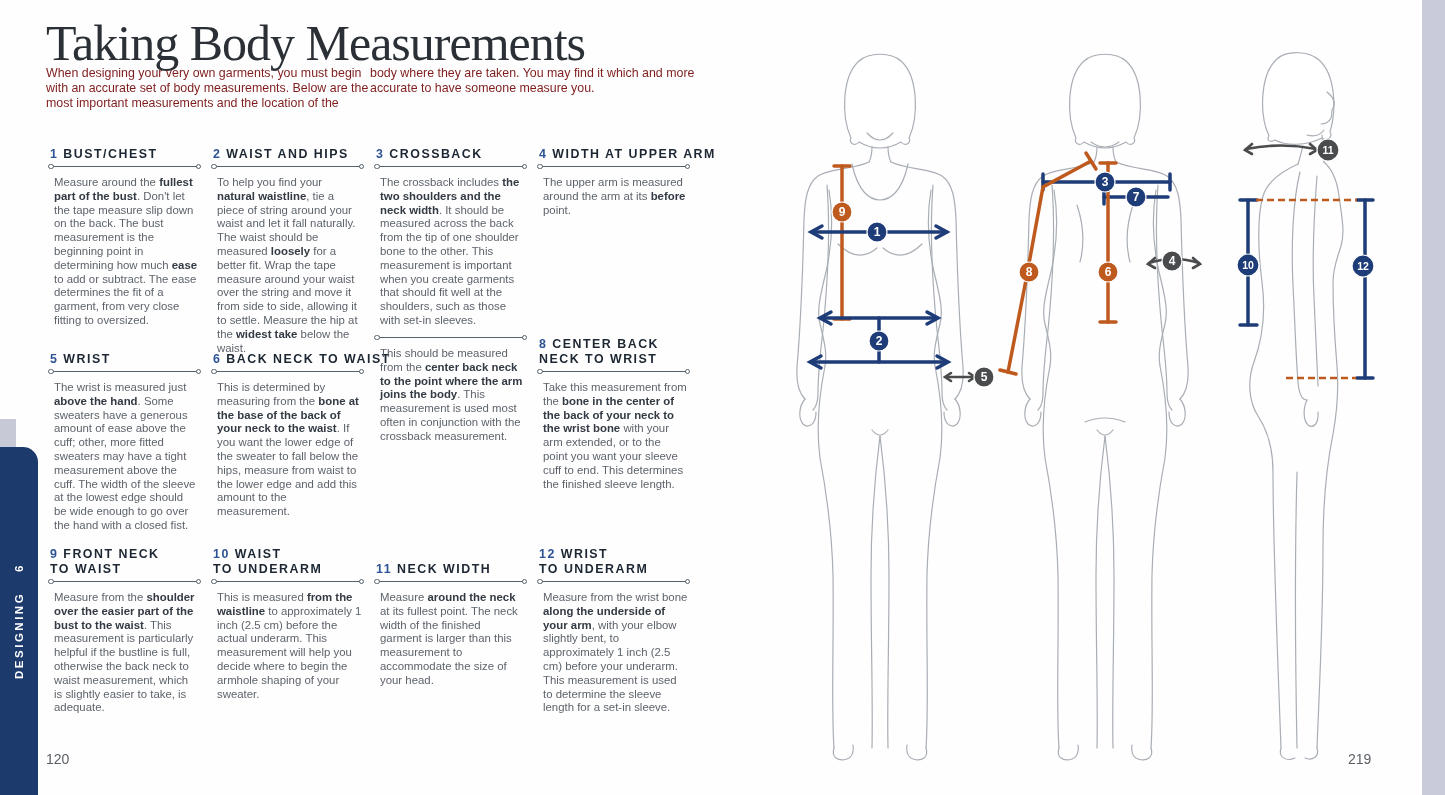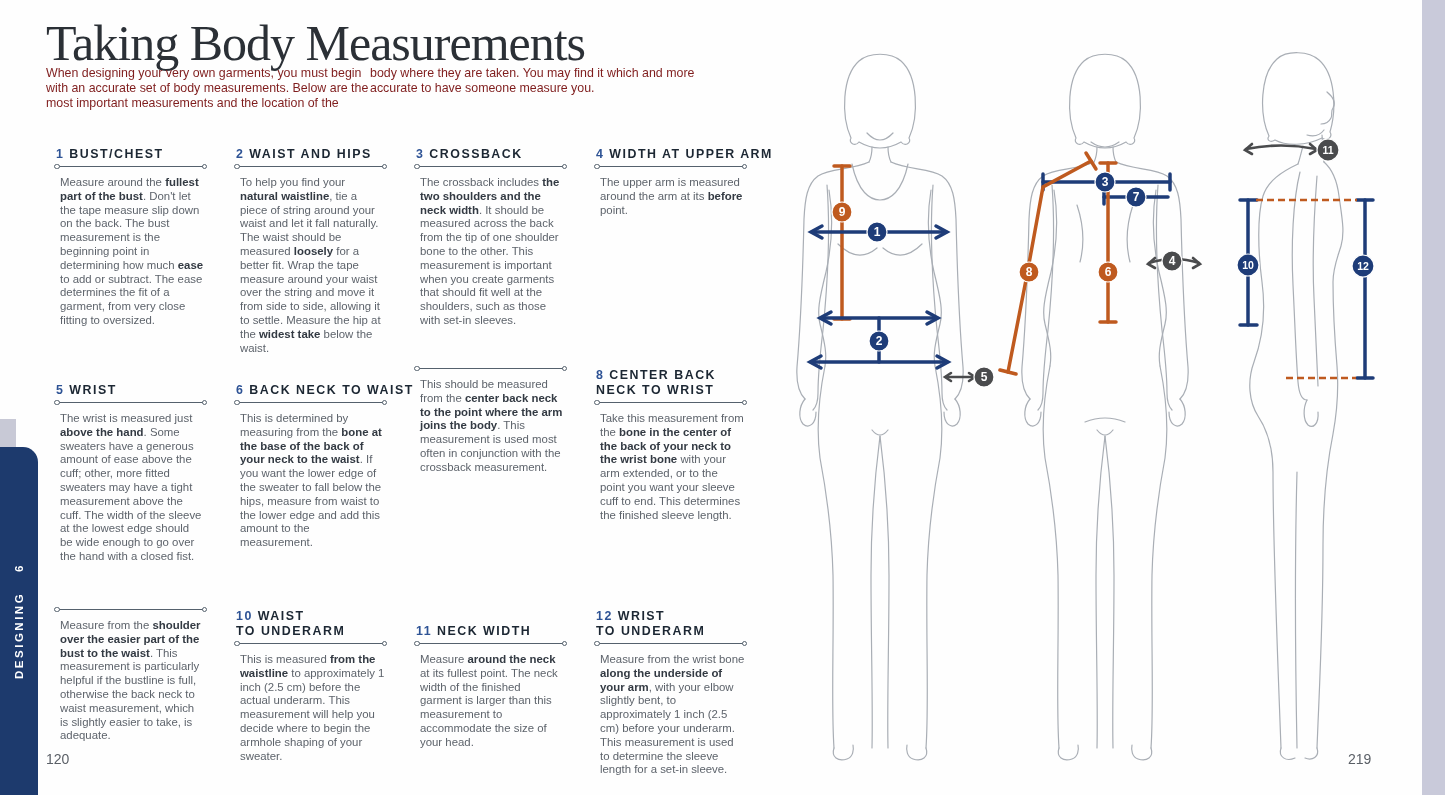--- a/index.html
+++ b/index.html
@@ -15,21 +15,21 @@
   
   .page-edge{position:absolute;right:0;top:0;width:23px;height:795px;background:#c9cada;}
 
   
   .title{position:absolute;left:46px;top:14px;margin:0;font-family:"Liberation Serif",serif;font-weight:400;font-size:50px;letter-spacing:-1px;color:#2b3036;}
   .intro{position:absolute;top:66px;font-size:12.4px;line-height:15.2px;color:#7f1d1d;margin:0;}
   .intro.c1{left:46px;width:326px;}
   .intro.c2{left:370px;width:330px;}
 
   
-  .sections{position:absolute;left:56px;top:128px;display:grid;grid-template-columns:repeat(4,149px);grid-template-rows:205px 210px auto;column-gap:14px;gap:31px;}
+  .sections{position:absolute;left:50px;top:128px;display:grid;grid-template-columns:repeat(4,149px);grid-template-rows:205px 210px auto;column-gap:14px;}
   .cell{position:relative;}
   .sec-head{height:34px;display:flex;align-items:flex-end;}
   .sec-head h3{margin:0;font-size:12.4px;line-height:15px;font-weight:bold;letter-spacing:1.5px;color:#1c2733;white-space:pre;}
   .sec-num{color:#2e5395;}
   .rule{position:relative;border-top:1.6px solid #55616d;margin-top:4px;}
   .rule::before,.rule::after{content:"";position:absolute;top:-3.4px;width:3.5px;height:3.5px;border:1px solid #55616d;border-radius:50%;background:#fff;}
   .rule::before{left:-2px;}
   .rule::after{right:-2px;}
   .sec-body{margin:9px 0 0 4px;font-size:11.4px;line-height:13.8px;color:#5d636b;}
   .sec-body b{color:#333a43;}
@@ -116,20 +116,24 @@
       </div>
       <div class="cell">
         <div class="sec-head">
           <h3><span class="sec-num">8</span> CENTER BACK
 NECK TO WRIST</h3>
         </div>
         <div class="rule"></div>
         <p class="sec-body">Take this measurement from the <b>bone in the center of the back of your neck to the wrist bone</b> with your arm extended, or to the point you want your sleeve cuff to end. This determines the finished sleeve length.</p>
       </div>
       <div class="cell">
+        <div class="sec-head">
+          <h3><span class="sec-num">9</span> FRONT NECK
+TO WAIST</h3>
+        </div>
         <div class="rule"></div>
         <p class="sec-body">Measure from the <b>shoulder over the easier part of the bust to the waist</b>. This measurement is particularly helpful if the bustline is full, otherwise the back neck to waist measurement, which is slightly easier to take, is adequate.</p>
       </div>
       <div class="cell">
         <div class="sec-head">
           <h3><span class="sec-num">10</span> WAIST
 TO UNDERARM</h3>
         </div>
         <div class="rule"></div>
         <p class="sec-body">This is measured <b>from the waistline</b> to approximately 1 inch (2.5 cm) before the actual underarm. This measurement will help you decide where to begin the armhole shaping of your sweater.</p>

